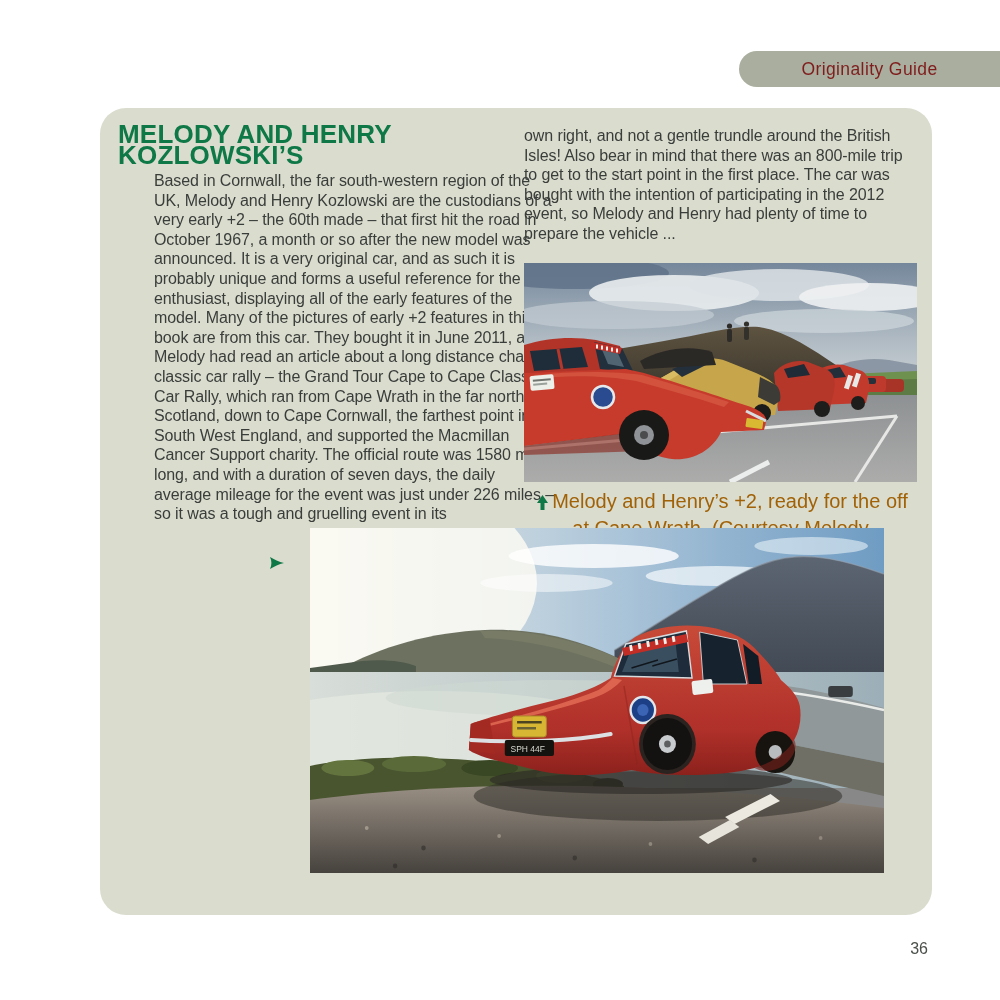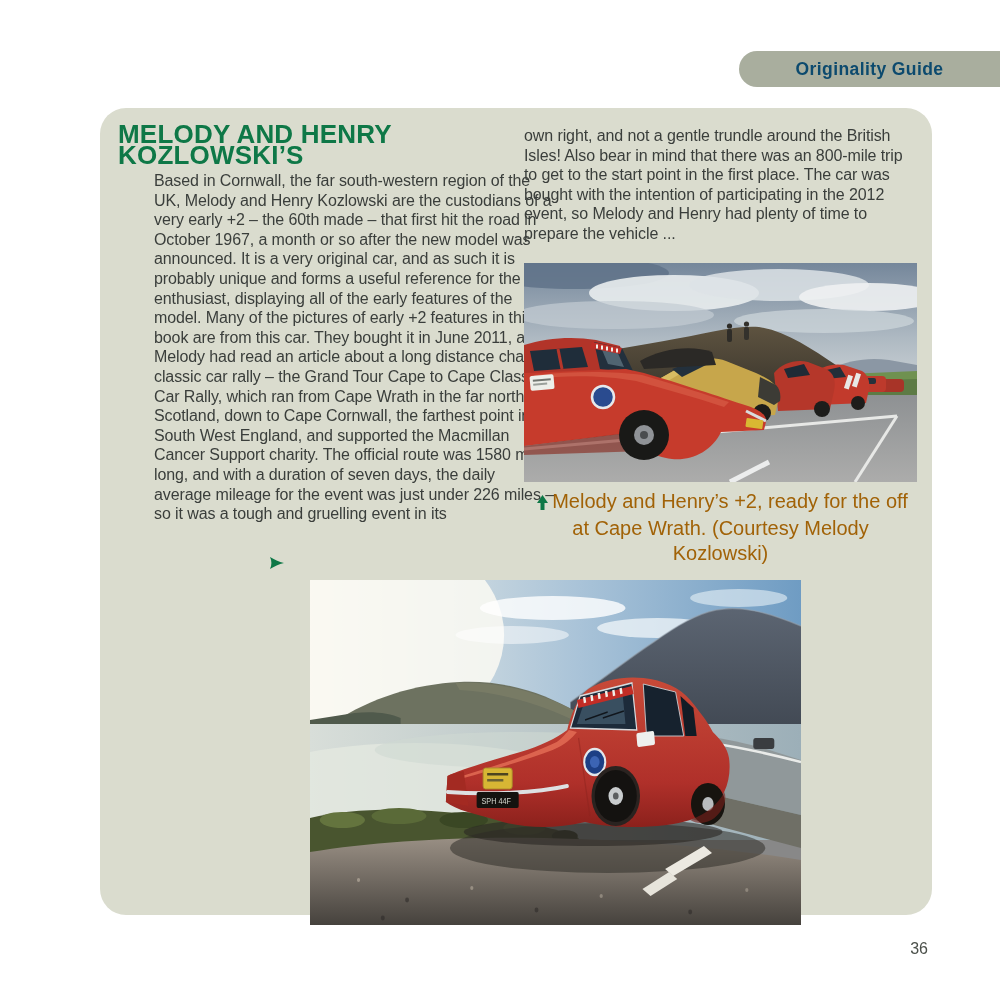--- a/index.html
+++ b/index.html
@@ -3,38 +3,38 @@
 <meta charset="utf-8">
 <style>
   html,body{margin:0;padding:0;}
   body{
     width:1000px;height:1000px;position:relative;background:#ffffff;
     font-family:"Liberation Sans", sans-serif;overflow:hidden;
   }
   .badge{
     position:absolute;top:51px;right:0;height:36px;width:261px;
     background:#a9ae9e;border-radius:18px 0 0 18px;
-    color:#0c4a6e;font-weight:bold;font-size:17.5px;letter-spacing:0.4px;
+    color:#7f1d1d;font-weight:normal;font-size:17.5px;letter-spacing:0.4px;
     line-height:36px;text-align:center;
   }
   .panel{
     position:absolute;left:100px;top:108px;width:832px;height:807px;
     background:#dadcce;border-radius:26px;
   }
   .heading{
     position:absolute;left:118px;top:124px;width:402px;
     color:#0e7847;font-size:26px;font-weight:bold;line-height:21px;letter-spacing:0.2px;
   }
   .col{position:absolute;color:#3a3e3b;font-size:16px;line-height:19.6px;letter-spacing:-0.1px;}
   .col-left{left:118px;top:171px;width:402px;margin-left:36px;}
   .col-right{left:524px;top:126px;width:392px;}
   .photo{position:absolute;overflow:hidden;background:#888;}
   .photo svg{display:block;width:100%;height:100%;}
   #photo1{left:524px;top:263px;width:393px;height:219px;}
-  #photo2{left:310px;top:580px;width:491px;height:345px;}
+  #photo2{left:310px;top:528px;width:574px;height:345px;}
   .caption{color:#a16207;font-size:20px;line-height:25px;}
   #caption1{position:absolute;left:524px;top:489px;width:393px;text-align:center;}
   #caption2{position:absolute;left:106px;top:548px;width:182px;text-align:right;}
   .arrow-icon{display:inline-block;vertical-align:-2px;margin:0 4px;}
   .pagenum{position:absolute;top:940px;right:72px;font-size:16px;color:#4b504a;}
 </style>
 </head>
 <body>
 
 <div class="badge">Originality Guide</div>

